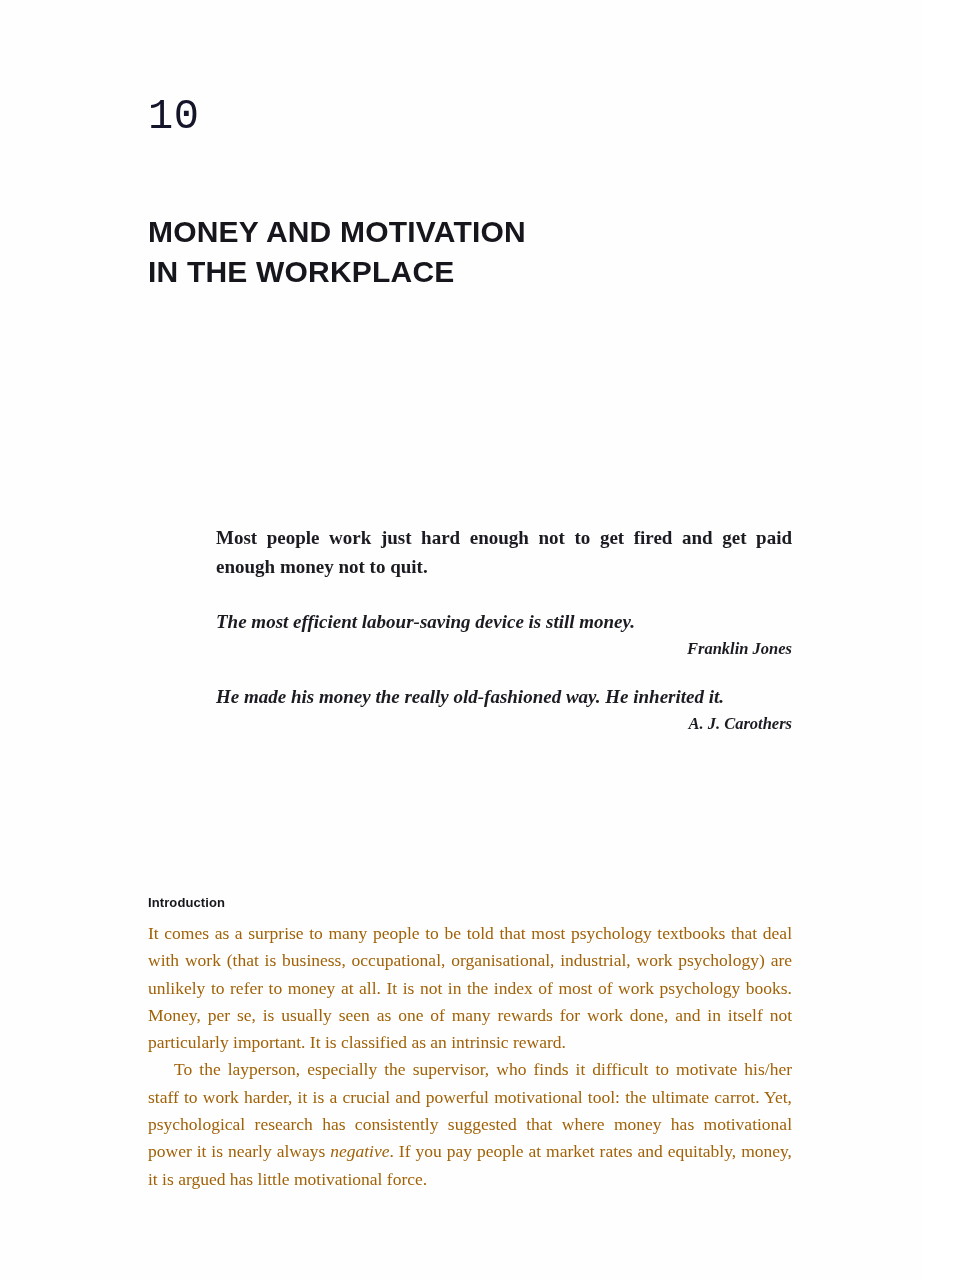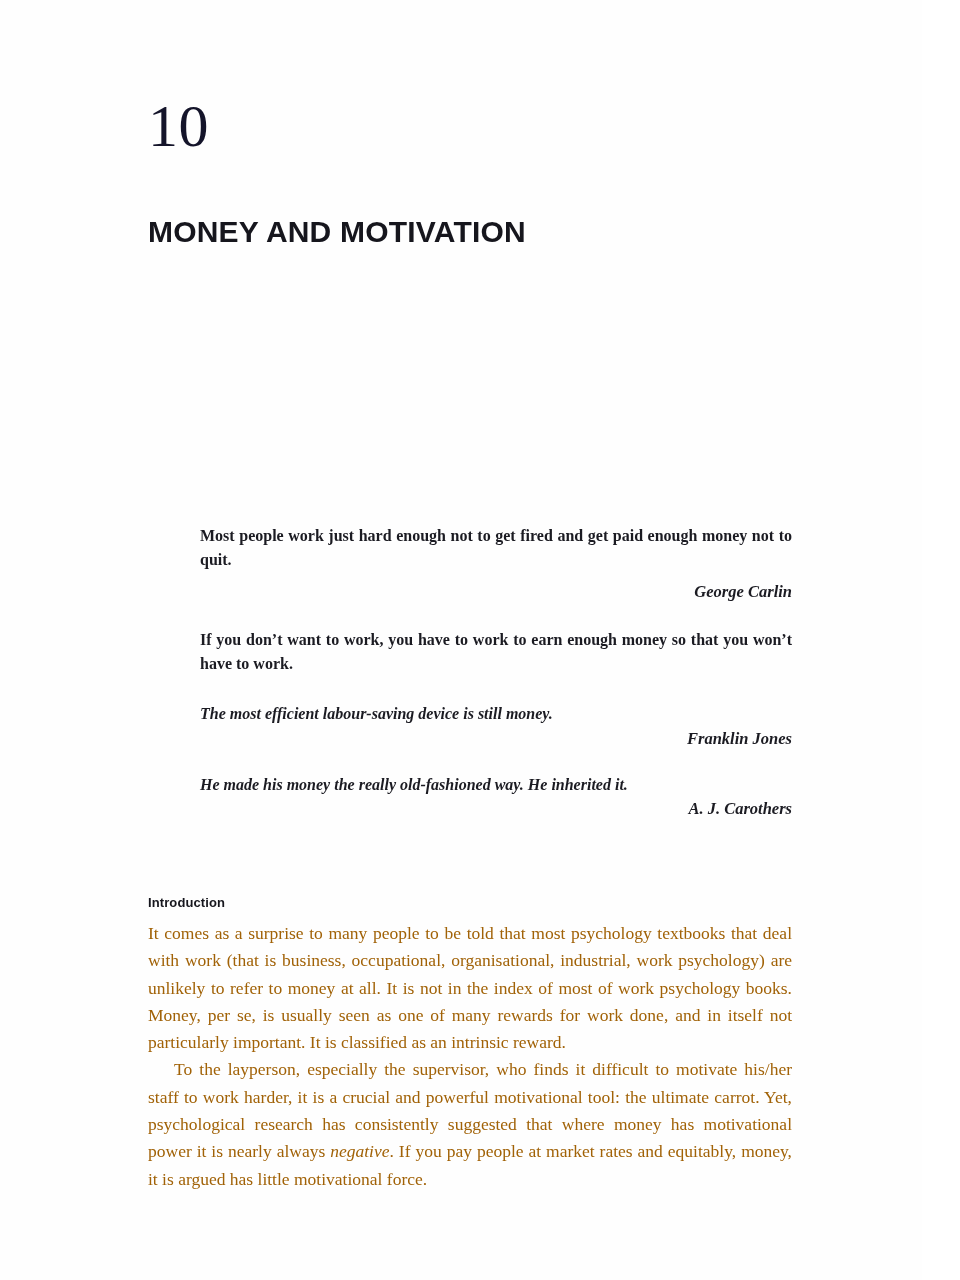--- a/index.html
+++ b/index.html
@@ -31,22 +31,22 @@
     top: 0;
     width: 644px;  
     height: 1280px;
   }
 
   
   .chapter-number {
     position: absolute;
     left: 0;
     top: 96px;
-    font-family: Liberation Serif, serif;
-    font-size: 60px;
+    font-family: Liberation Mono, monospace;
+    font-size: 42px;
     font-weight: 300;
     line-height: 1;
     letter-spacing: 0.5px;
     color: #14142a;
   }
   .chapter-title {
     position: absolute;
     left: 0;
     top: 192px;
     width: 640px;
@@ -64,26 +64,27 @@
   .quotes {
     position: absolute;
     left: 52px;       
     top: 524px;
     width: 592px;     
   }
   .quote-block { margin-bottom: 26px; }
   .quote-block.tight { margin-bottom: 24px; }
   .quote-text {
     font-family: "Liberation Serif", "DejaVu Serif", serif;
-    font-size: 16px;
+    font-size: 19px;
     font-weight: 700;
     line-height: 1.52;
     color: #1b1b22;
     text-align: justify;
     text-align-last: left;
+    margin-left: 16px;
   }
   .quote-text.single { text-align: right; font-style: italic; }
   .quote-attrib {
     margin-top: 9px;
     font-family: "Liberation Serif", "DejaVu Serif", serif;
     font-size: 16.5px;
     font-style: italic;
     font-weight: 700;
     text-align: right;
     color: #1b1b22;
@@ -127,31 +128,30 @@
 
 <div class="page">
   <div class="sheet"></div>
 
   <div class="content">
 
     <div class="chapter-number">10</div>
 
     <h1 class="chapter-title">
       <span class="line">MONEY AND MOTIVATION</span>
+      <span class="line">IN THE WORKPLACE</span>
     </h1>
 
     <div class="quotes">
 
       <div class="quote-block">
         <div class="quote-text">Most people work just hard enough not to get fired and get paid enough money not to quit.</div>
-        <div class="quote-attrib">George Carlin</div>
       </div>
 
       <div class="quote-block">
-        <div class="quote-text">If you don’t want to work, you have to work to earn enough money so that you won’t have to work.</div>
       </div>
 
       <div class="quote-block tight">
         <div class="quote-text single">The most efficient labour-saving device is still money.</div>
         <div class="quote-attrib snug">Franklin Jones</div>
       </div>
 
       <div class="quote-block tight">
         <div class="quote-text single">He made his money the really old-fashioned way. He inherited it.</div>
         <div class="quote-attrib snug">A. J. Carothers</div>

